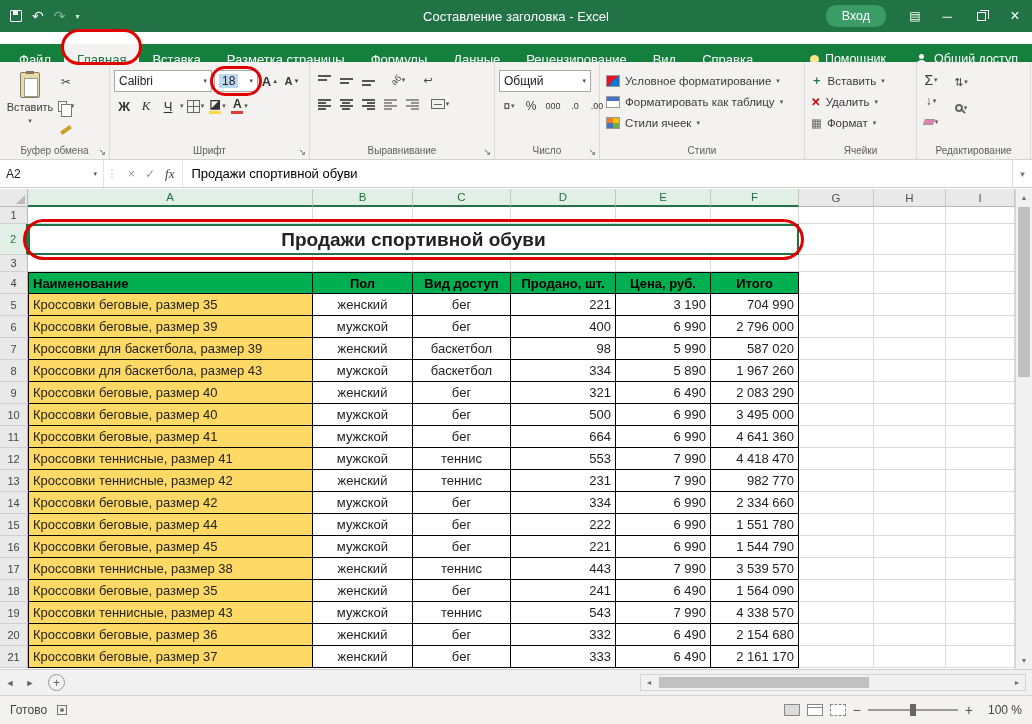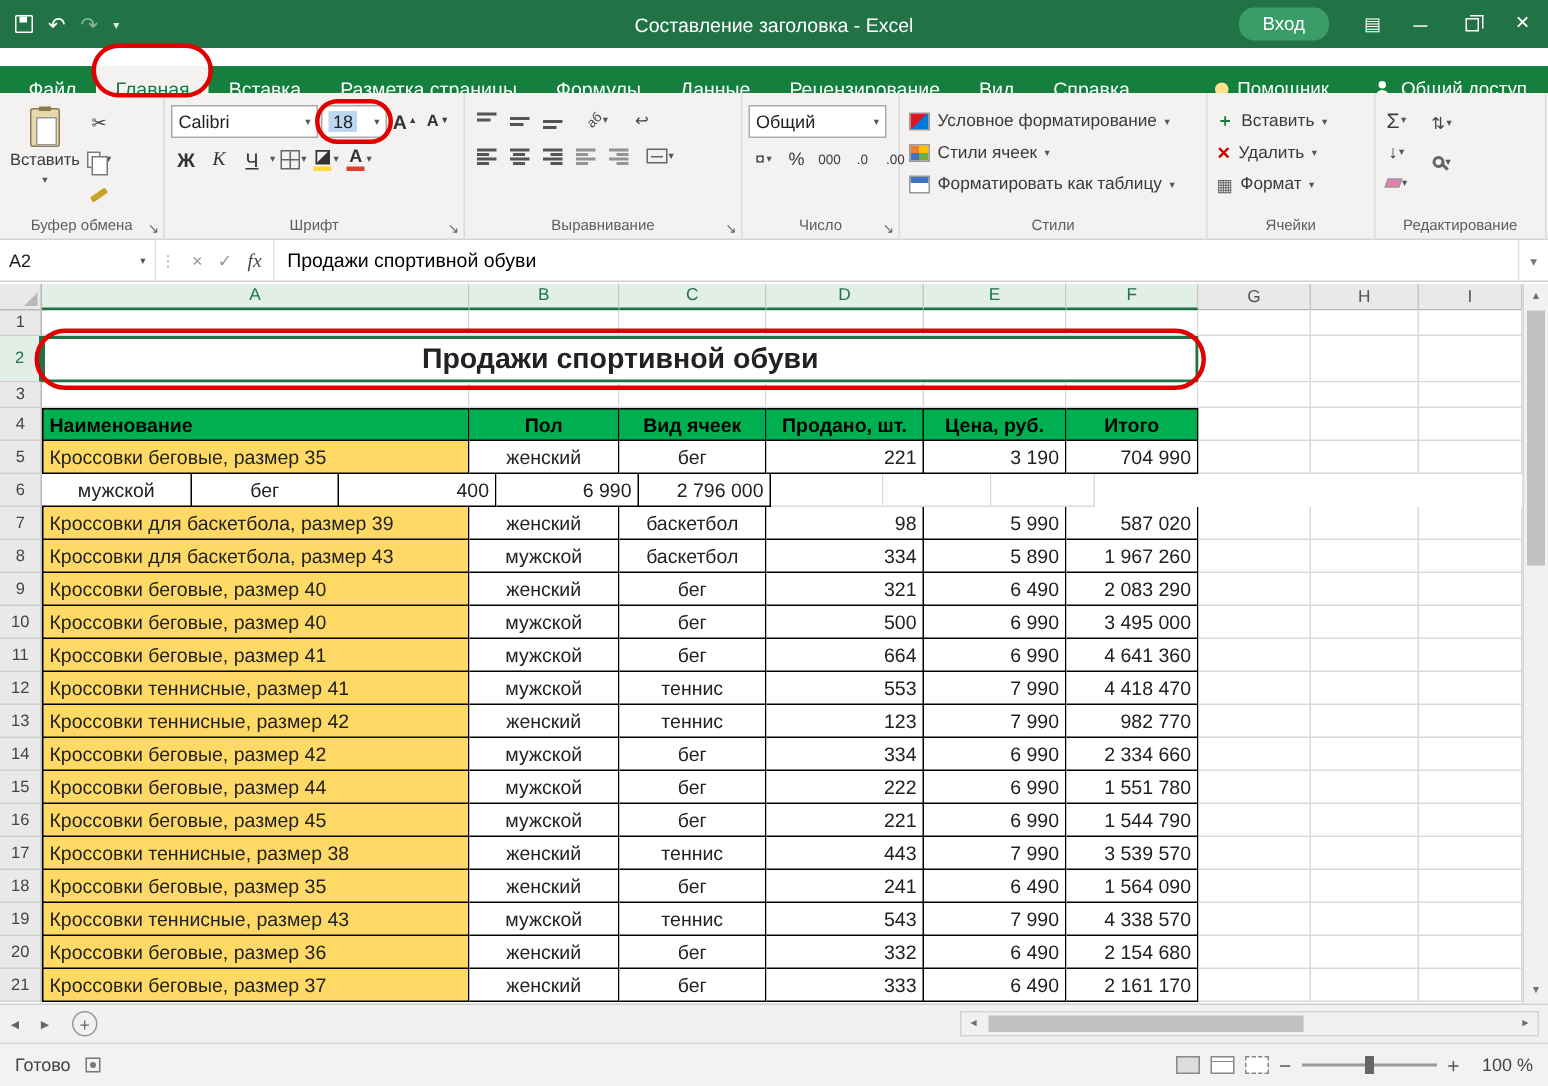--- a/index.html
+++ b/index.html
@@ -354,27 +354,27 @@
   </div>
 
   <div class="rgroup" style="width:205px">
     <div class="vrow" style="gap:0">
       <div class="style-btn">
         <span class="cf-icon"></span>
         <span>Условное форматирование</span>
           <span class="dd">▾</span>
       </div>
       <div class="style-btn">
+        <span class="ft-icon"></span>
+        <span>Форматировать как таблицу</span>
+          <span class="dd">▾</span>
+      </div>
+      <div class="style-btn">
         <span class="cs-icon"></span>
         <span>Стили ячеек</span>
-          <span class="dd">▾</span>
-      </div>
-      <div class="style-btn">
-        <span class="ft-icon"></span>
-        <span>Форматировать как таблицу</span>
           <span class="dd">▾</span>
       </div>
     </div>
     <div class="glabel">Стили</div>
   </div>
 
   <div class="rgroup" style="width:112px">
     <div class="vrow" style="gap:0">
       <div class="style-btn">
         <span class="ins-g">＋</span>
@@ -485,21 +485,21 @@
         <div class="cell " style="width: 95px;"></div>
         <div class="cell " style="width: 88px;"></div>
         <div class="cell " style="width: 75px;"></div>
         <div class="cell " style="width: 72px;"></div>
         <div class="cell " style="width: 69px;"></div>
       </div>
       <div class="grow" style="height: 22px;">
         <div class="rowh">4</div>
         <div class="cell th-cell bt bl al" style="width: 285px;">Наименование</div>
         <div class="cell th-cell bt ac" style="width: 100px;">Пол</div>
-        <div class="cell th-cell bt ac" style="width: 98px;">Вид ячеек</div>
+        <div class="cell th-cell bt ac" style="width: 98px;">Вид доступ</div>
         <div class="cell th-cell bt ac" style="width: 105px;">Продано, шт.</div>
         <div class="cell th-cell bt ac" style="width: 95px;">Цена, руб.</div>
         <div class="cell th-cell bt ac" style="width: 88px;">Итого</div>
         <div class="cell " style="width: 75px;"></div>
         <div class="cell " style="width: 72px;"></div>
         <div class="cell " style="width: 69px;"></div>
       </div>
       <div class="grow" style="height: 22px;">
         <div class="rowh">5</div>
         <div class="cell tbl bl al name-col" style="width: 285px;">Кроссовки беговые, размер 35</div>
@@ -507,20 +507,21 @@
         <div class="cell tbl ac" style="width: 98px;">бег</div>
         <div class="cell tbl ar" style="width: 105px;">221</div>
         <div class="cell tbl ar" style="width: 95px;">3 190</div>
         <div class="cell tbl ar" style="width: 88px;">704 990</div>
         <div class="cell " style="width: 75px;"></div>
         <div class="cell " style="width: 72px;"></div>
         <div class="cell " style="width: 69px;"></div>
       </div>
       <div class="grow" style="height: 22px;">
         <div class="rowh">6</div>
+        <div class="cell tbl bl al name-col" style="width: 285px;">Кроссовки беговые, размер 39</div>
         <div class="cell tbl ac" style="width: 100px;">мужской</div>
         <div class="cell tbl ac" style="width: 98px;">бег</div>
         <div class="cell tbl ar" style="width: 105px;">400</div>
         <div class="cell tbl ar" style="width: 95px;">6 990</div>
         <div class="cell tbl ar" style="width: 88px;">2 796 000</div>
         <div class="cell " style="width: 75px;"></div>
         <div class="cell " style="width: 72px;"></div>
         <div class="cell " style="width: 69px;"></div>
       </div>
       <div class="grow" style="height: 22px;">
@@ -593,21 +594,21 @@
         <div class="cell tbl ar" style="width: 88px;">4 418 470</div>
         <div class="cell " style="width: 75px;"></div>
         <div class="cell " style="width: 72px;"></div>
         <div class="cell " style="width: 69px;"></div>
       </div>
       <div class="grow" style="height: 22px;">
         <div class="rowh">13</div>
         <div class="cell tbl bl al name-col" style="width: 285px;">Кроссовки теннисные, размер 42</div>
         <div class="cell tbl ac" style="width: 100px;">женский</div>
         <div class="cell tbl ac" style="width: 98px;">теннис</div>
-        <div class="cell tbl ar" style="width: 105px;">123</div>
+        <div class="cell tbl ar" style="width: 105px;">231</div>
         <div class="cell tbl ar" style="width: 95px;">7 990</div>
         <div class="cell tbl ar" style="width: 88px;">982 770</div>
         <div class="cell " style="width: 75px;"></div>
         <div class="cell " style="width: 72px;"></div>
         <div class="cell " style="width: 69px;"></div>
       </div>
       <div class="grow" style="height: 22px;">
         <div class="rowh">14</div>
         <div class="cell tbl bl al name-col" style="width: 285px;">Кроссовки беговые, размер 42</div>
         <div class="cell tbl ac" style="width: 100px;">мужской</div>

